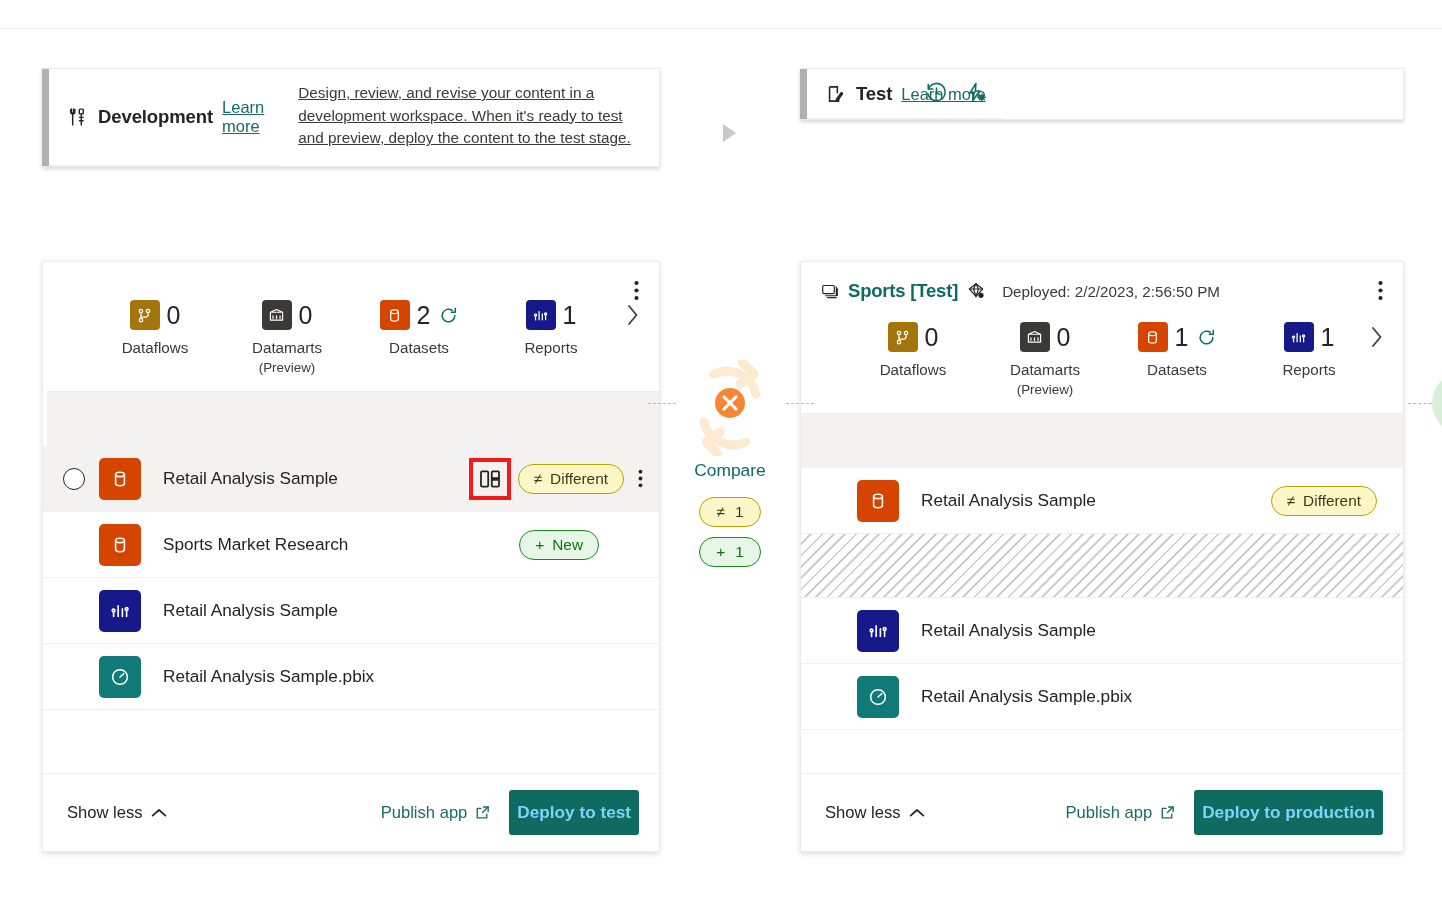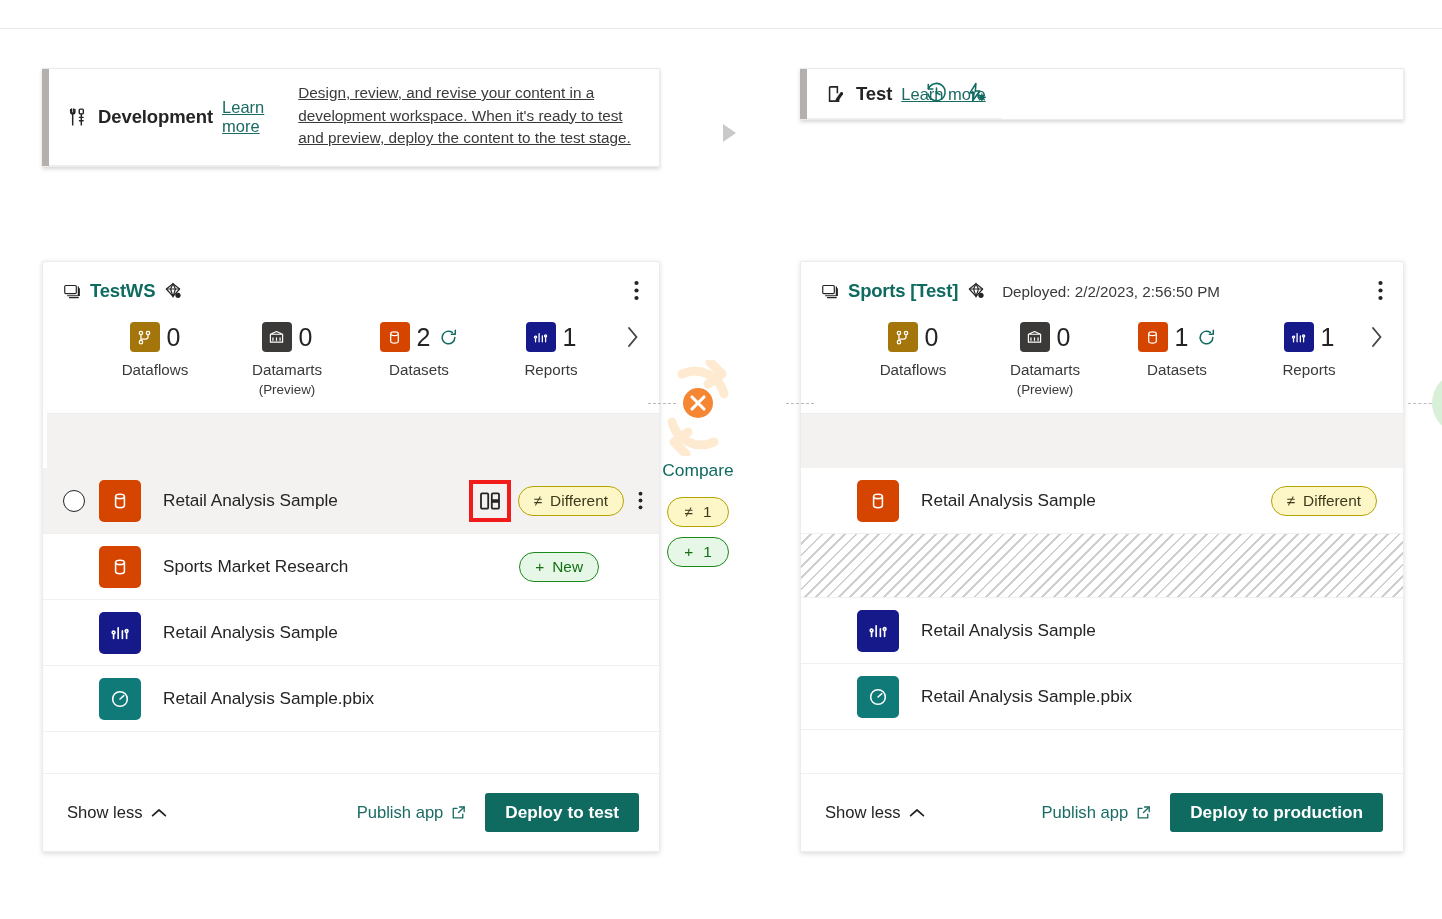--- a/index.html
+++ b/index.html
@@ -134,27 +134,27 @@
   }
 
   .ws-foot {
     height:78px; display:flex; align-items:center;
     padding: 0 20px 0 24px; border-top:1px solid #f0f0f0; background:#fff;gap:6px;
   }
   .showless { font-size:16.6px; color:#242424; display:flex; align-items:center; gap:8px; cursor:pointer; }
   .foot-right { margin-left:auto; display:flex; align-items:center; gap:18px; }
   .publish-app { font-size:16.6px; color:#1a6b63; display:flex; align-items:center; gap:7px; cursor:pointer; }
   .deploy-btn {
-    background:#0f6b60; color:#ffffff; border:none; border-radius:3px;
-    font-size:17.2px; font-weight:bold; height:39px; padding:0 20px;
+    background:#0f6b60; color:#7dd3fc; border:none; border-radius:3px;
+    font-size:17.2px; font-weight:bold; height:45px; padding:0 8px;
     font-family:"Liberation Sans", sans-serif; cursor:pointer; white-space:nowrap;
   }
 
   
-  .compare-wrap { position:absolute; left:628px; top:360px; width:140px; text-align:center; }
+  .compare-wrap { position:absolute; left:660px; top:360px; width:140px; text-align:center; }
   .compare-circle { position:relative; width:100px; height:96px; margin:0 auto; }
   .compare-label { font-size:17.4px; color:#0f6b60; margin-top:4px; }
   .cmp-pills { margin-top:16px; display:flex; flex-direction:column; align-items:center; gap:10px; }
   .cmp-pill {
     display:inline-flex; align-items:center; gap:10px;
     height:30px; padding:0 16px; border-radius:16px; font-size:15.4px;
   }
 
   .dash-l { position:absolute; left:648px; top:403px; width:28px; border-top:1.6px dashed #b9b9b9; }
   .dash-r { position:absolute; left:786px; top:403px; width:28px; border-top:1.6px dashed #b9b9b9; }
@@ -220,36 +220,20 @@
               <path d="M17.6 13.4 v1.2 M17.6 19.4 v1.2 M14 17 h1.2 M20 17 h1.2 M15.1 14.5 l.85 .85 M19.25 18.65 l.85 .85 M20.1 14.5 l-.85 .85 M15.95 18.65 l-.85 .85" stroke-linecap="round" stroke-width="1.4"></path>
             </svg>
           </span>
         </span>
       </div>
     </div>
   </div>
 
   <div class="ws-card" id="dev-ws">
     <div class="ws-head">
-      <div class="ws-titlerow">
-        <span class="hicon">
-          <svg width="19" height="19" viewBox="0 0 24 24" fill="none" stroke="#242424" stroke-width="1.5">
-            <rect x="2.2" y="4.4" width="14.6" height="10.4" rx="1.4"></rect>
-            <path d="M5.2 17.4 h14.6 M7.6 19.8 h12.2 M19.4 5.8 v11.6 M20.6 8 v9.8"></path>
-          </svg>
-        </span>
-        <span class="ws-name">TestWS</span>
-        <span class="hicon">
-          <svg width="20" height="20" viewBox="0 0 24 24" fill="none" stroke="#242424" stroke-width="1.4">
-            <path d="M4 9.6 L12 3.4 L20 9.6 L12 18.4 Z" stroke-linejoin="round"></path>
-            <path d="M4 9.6 h16 M12 3.4 L9 9.6 L12 18.4 L15 9.6 Z"></path>
-            <circle cx="18" cy="17.2" r="3.1" fill="#242424" stroke="none"></circle>
-          </svg>
-        </span>
-      </div>
       <span class="ws-kebab">
         <svg width="5" height="21" viewBox="0 0 5 21">
             <circle cx="2.5" cy="3" r="2.1" fill="#242424"></circle>
             <circle cx="2.5" cy="10.5" r="2.1" fill="#242424"></circle>
             <circle cx="2.5" cy="18" r="2.1" fill="#242424"></circle>
           </svg>
       </span>
     </div>
 
     <div class="metrics">

